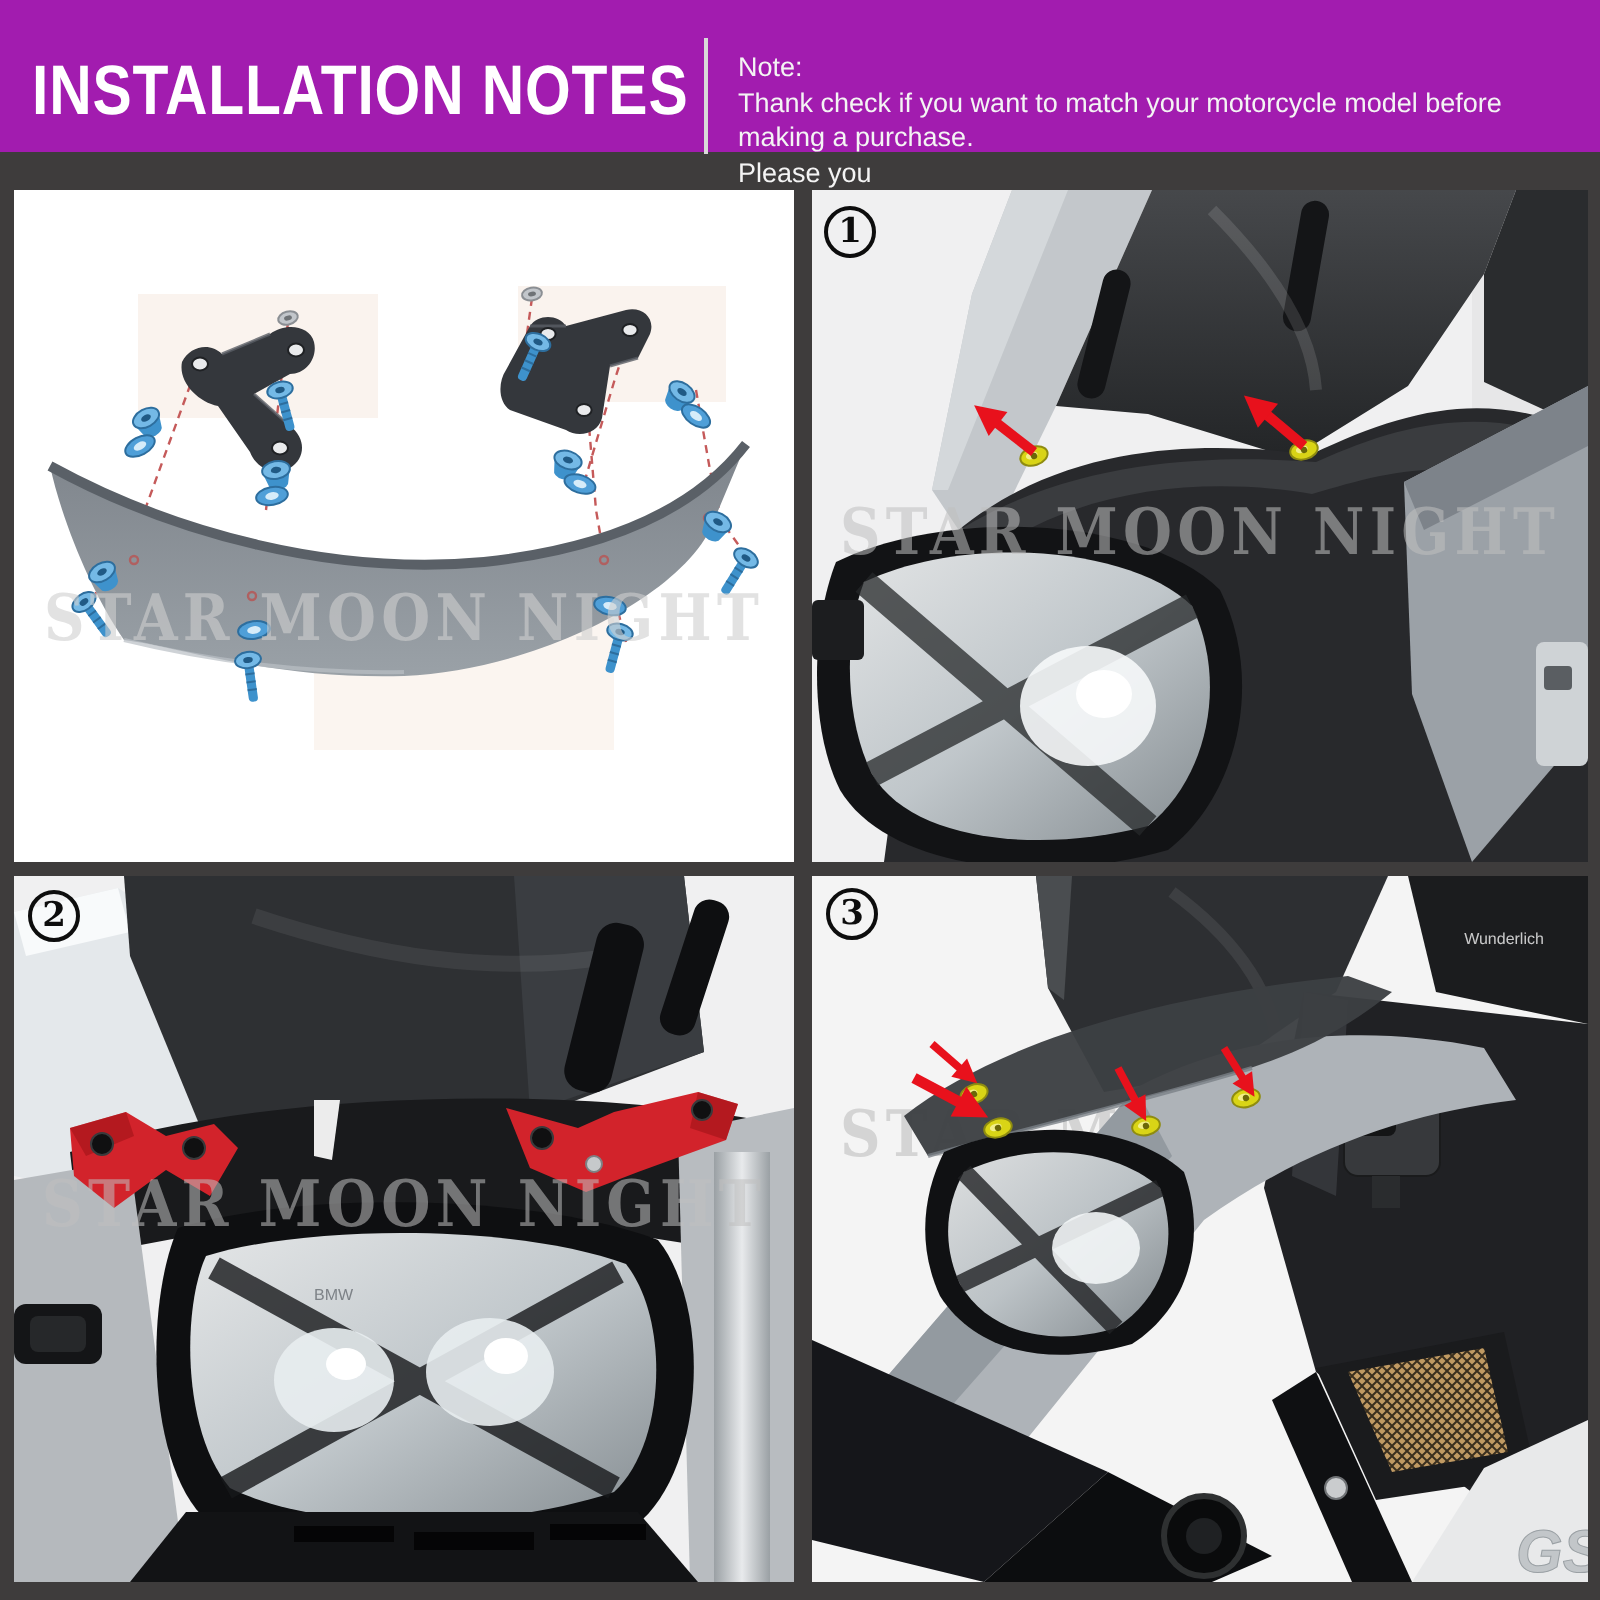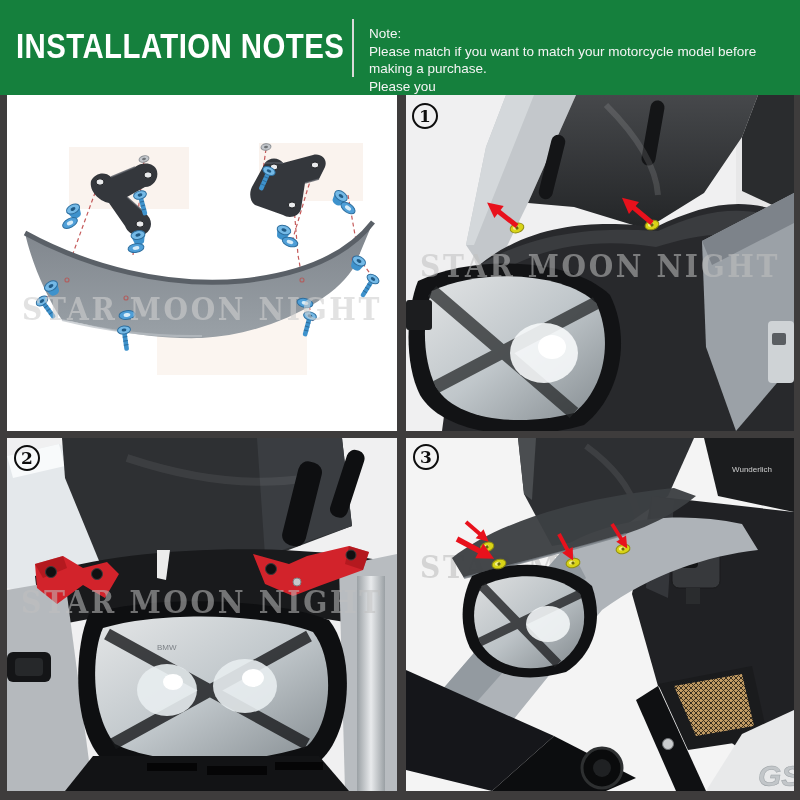--- a/index.html
+++ b/index.html
@@ -1,18 +1,18 @@
 <!DOCTYPE html>
 <html><head>
 <meta charset="utf-8">
 <style>
   html,body{margin:0;padding:0;background:#3e3c3c;}
   .canvas{position:relative;width:800px;height:800px;background:#3e3c3c;overflow:hidden;
           font-family:"Liberation Sans",sans-serif;}
-  .header{position:absolute;left:0;top:0;width:800px;height:95px;background:#15803d;}
+  .header{position:absolute;left:0;top:0;width:800px;height:76px;background:#a21caf;}
   .title{position:absolute;left:16px;top:26px;color:#ffffff;font-size:35px;font-weight:700;
          letter-spacing:.5px;transform:scaleX(.84);transform-origin:left center;white-space:nowrap;}
   .divider{position:absolute;left:352px;top:19px;width:2px;height:58px;background:#d9d9d9;}
   .note{position:absolute;left:369px;top:25px;color:#f4f4f4;font-size:13.5px;line-height:17.5px;
         width:420px;}
   .panel{position:absolute;background:#ffffff;overflow:hidden;}
   .p1{left:7px;top:95px;width:390px;height:336px;}
   .p2{left:406px;top:95px;width:388px;height:336px;}
   .p3{left:7px;top:438px;width:390px;height:353px;}
   .p4{left:406px;top:438px;width:388px;height:353px;}
@@ -83,21 +83,21 @@
         <path d="M0,5 L5,0 M0,0 L5,5" stroke="#3a2f1e" stroke-width="1"></path>
       </pattern>
     </defs>
   </svg>
 
   <div class="header">
     <div class="title">INSTALLATION NOTES</div>
     <div class="divider"></div>
     <div class="note">
       <div>Note:</div>
-      <div>Please match if you want to match your motorcycle model before making a purchase.</div>
+      <div>Thank check if you want to match your motorcycle model before making a purchase.</div>
       <div>Please you</div>
     </div>
   </div>
 
   <div class="panel p1">
     <svg viewBox="0 0 390 336">
       <rect width="390" height="336" fill="#ffffff"></rect>
       <rect x="62" y="52" width="120" height="62" fill="#faf3ee"></rect>
       <rect x="252" y="48" width="104" height="58" fill="#faf3ee"></rect>
       <rect x="150" y="214" width="150" height="66" fill="#fbf5f0"></rect>

